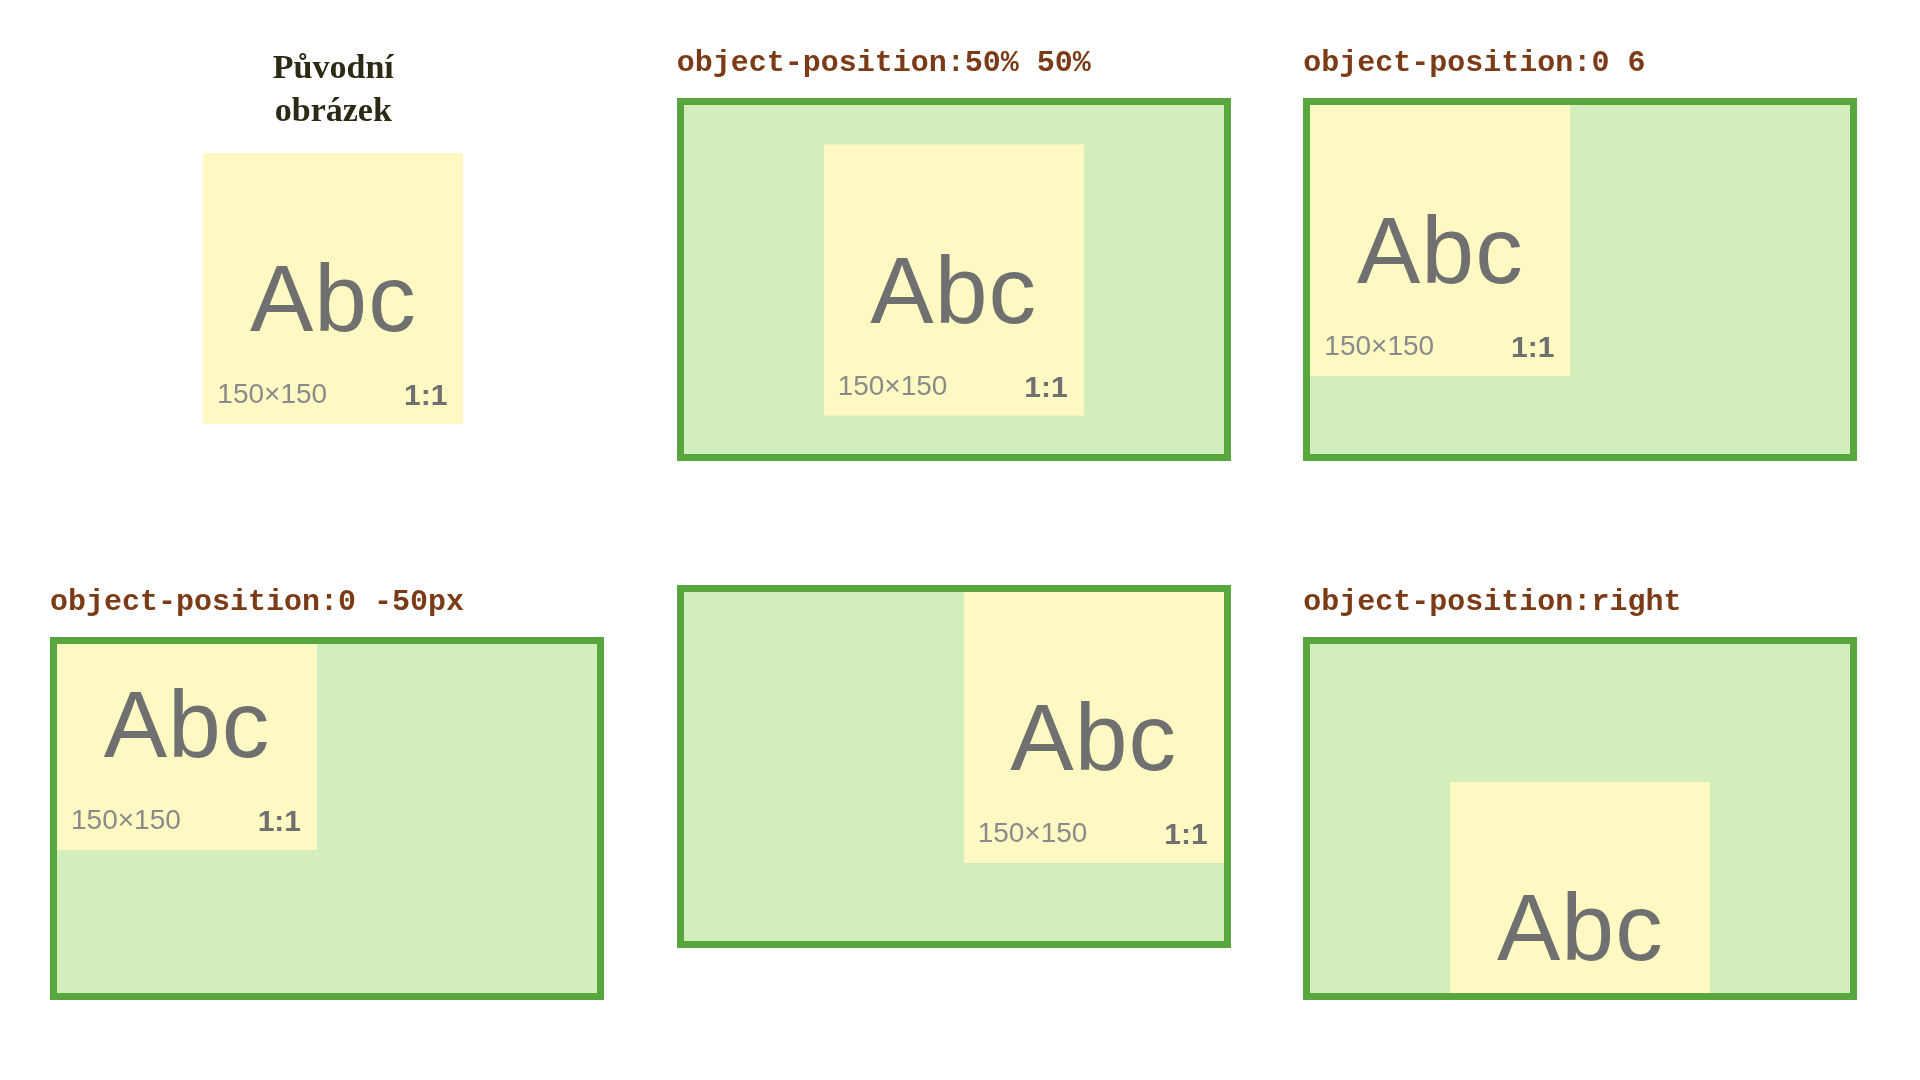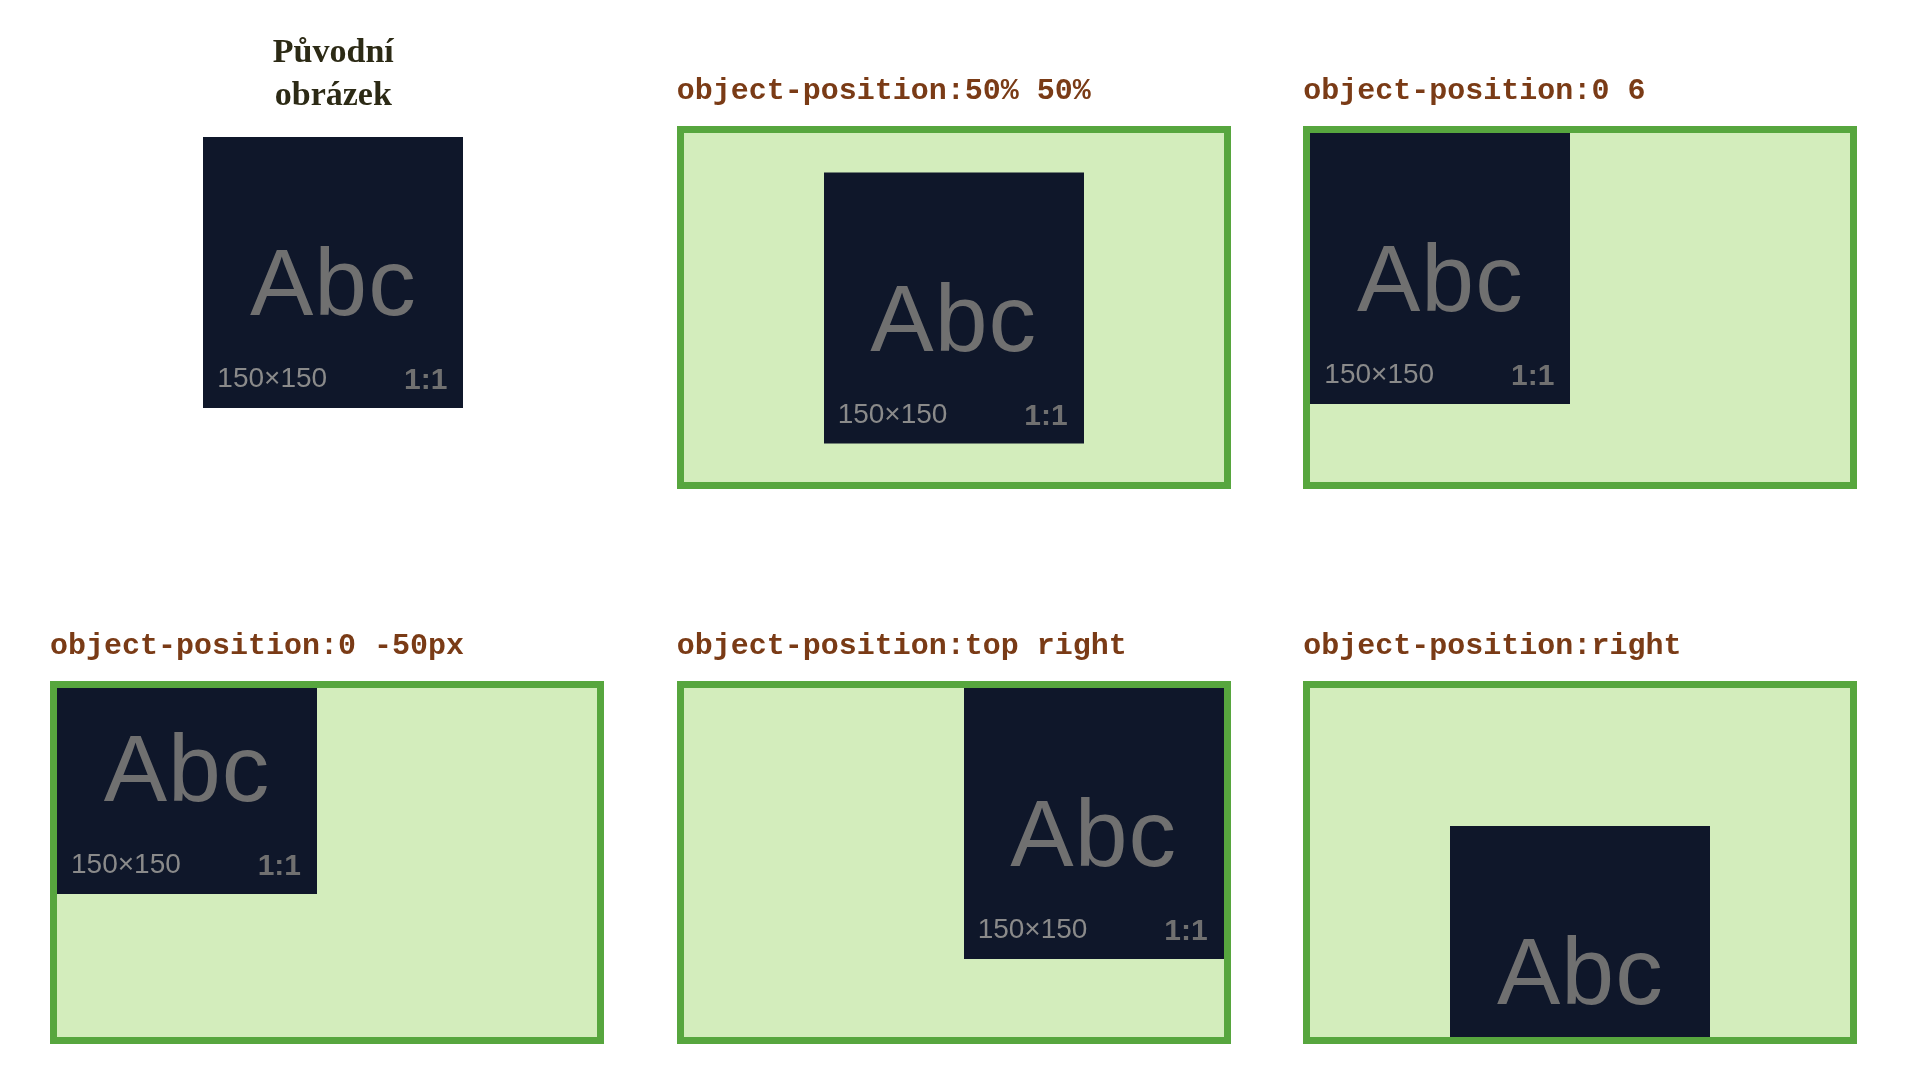--- a/index.html
+++ b/index.html
@@ -4,21 +4,21 @@
 <style>
   * { box-sizing: border-box; }
   html, body { margin: 0; padding: 0; }
   body {
     width: 1920px;
     height: 1080px;
     background: #ffffff;
     font-family: "Segoe UI", Arial, sans-serif;
   }
   .canvas {
-    padding: 30px 50px;
+    padding: 46px 50px;
     display: grid;
     grid-template-columns: repeat(3, 1fr);
     grid-template-rows: repeat(2, 1fr);
     column-gap: 60px;
     row-gap: 90px;
     width: 100%;
     height: 100%;
   }
   .cell {
     display: flex;
@@ -37,21 +37,20 @@
     margin-bottom: 22px;
     white-space: pre-line;
   }
   .code-label {
     font-family: "Consolas", "Menlo", "Courier New", monospace;
     font-weight: 700;
     font-size: 30px;
     color: #7a3b16;
     margin-bottom: 18px;
     white-space: nowrap;
-    margin-top: 44px;
   }
 
   
   .tile-wrap-original {
     width: 260px;
     height: 271px;
     position: relative;
   }
 
   
@@ -62,21 +61,21 @@
     background: #d3edbc;
     position: relative;
     overflow: hidden;
     flex-shrink: 0;
   }
 
   
   .tile {
     width: 260px;
     height: 271px;
-    background: #0f172a;
+    background: #fef9c3;
     position: absolute;
     display: flex;
     flex-direction: column;
     justify-content: center;
     align-items: center;
   }
   .tile .big {
     font-size: 95px;
     font-weight: 400;
     color: #707070;
@@ -153,21 +152,20 @@
     <div class="green-box">
       <div class="tile pos-neg50y">
         <div class="big">Abc</div>
         <div class="dims">150×150</div>
         <div class="ratio">1:1</div>
       </div>
     </div>
   </div>
 
   <div class="cell">
-    <div class="code-label">object-position:top right</div>
     <div class="green-box">
       <div class="tile pos-tr">
         <div class="big">Abc</div>
         <div class="dims">150×150</div>
         <div class="ratio">1:1</div>
       </div>
     </div>
   </div>
 
   <div class="cell">

